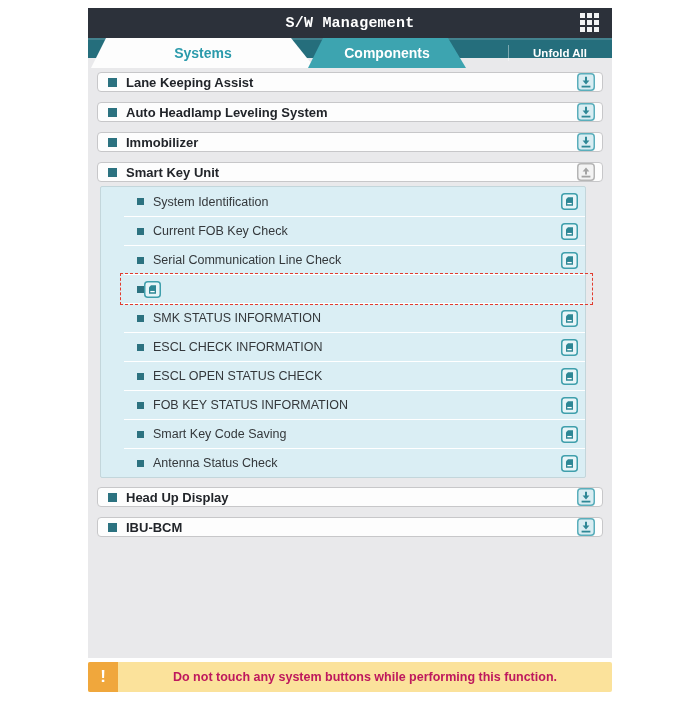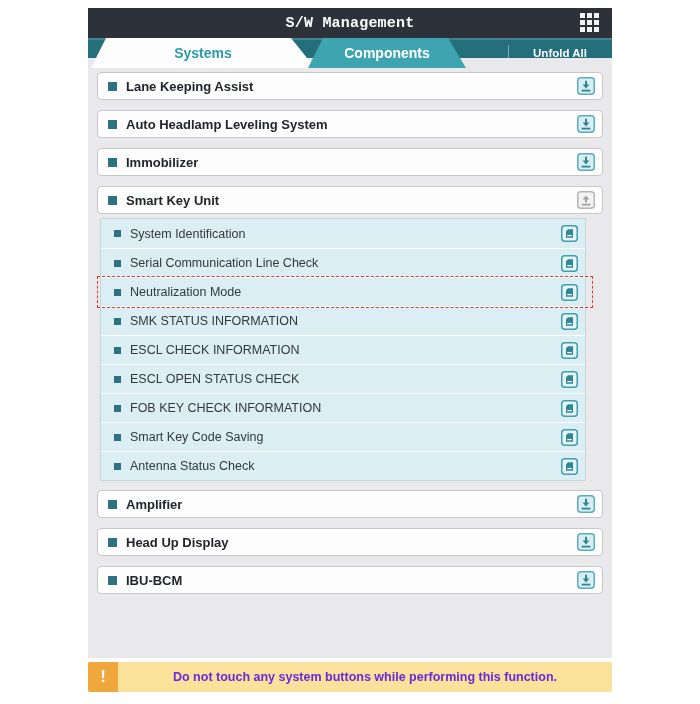--- a/index.html
+++ b/index.html
@@ -47,34 +47,34 @@
     position:absolute;right:0;top:0;width:104px;height:30px;color:#fff;
     font-size:11.5px;font-weight:bold;display:flex;align-items:center;justify-content:center;
     cursor:pointer;
   }
   
   .content{
     height:600px;background:var(--content-bg,#e9e9eb);overflow:hidden;
     padding:14px 9px 0 9px;box-sizing:border-box;
   }
   .main-row{
-    height:28px;box-sizing:border-box;background:#fdfdfd;border:1px solid #c7c7c9;
+    height:20px;box-sizing:border-box;background:#fdfdfd;border:1px solid #c7c7c9;
     border-radius:4px;display:flex;align-items:center;padding:0 7px 0 10px;
     margin:0 0 10px 0;cursor:pointer;
   }
   .main-row.has-children{margin-bottom:4px;}
   .bullet{width:9px;height:9px;background:var(--bullet,#2c7280);flex:0 0 auto;}
   .main-row .row-label{
     flex:1;margin-left:9px;font-size:13px;font-weight:bold;color:#22252a;
     white-space:nowrap;overflow:hidden;
   }
   .row-action{display:flex;align-items:center;flex:0 0 auto;cursor:pointer;}
   .function-list{
     margin:0 17px 9px 3px;background:var(--sub-bg,#daeef4);
-    border:1px solid #c3d6db;border-radius:2px;
+    border:1px solid #c3d6db;border-radius:2px;padding-left:23px;
   }
   .function-row{
     height:29px;box-sizing:border-box;display:flex;align-items:center;
     padding:0 7px 0 13px;position:relative;cursor:pointer;
   }
   .function-row + .function-row{border-top:1px solid #ffffff;}
   .function-row .bullet{width:7px;height:7px;}
   .function-row .fn-label{
     flex:1;margin-left:9px;font-size:12.5px;color:#34383b;white-space:nowrap;
   }
@@ -87,21 +87,21 @@
     margin-top:4px;height:30px;background:var(--warning-bg,#fbe29b);
     display:flex;align-items:stretch;border-radius:2px;overflow:hidden;
   }
   .warning-icon{
     width:30px;background:var(--warning-icon-bg,#f0a73c);color:#fff;
     font-weight:bold;font-size:17px;display:flex;align-items:center;justify-content:center;
     flex:0 0 auto;
   }
   .warning-message{
     flex:1;display:flex;align-items:center;justify-content:center;
-    font-size:12.5px;font-weight:bold;color:#6d28d9;
+    font-size:12.5px;font-weight:bold;color:#be185d;
   }
 </style>
 </head>
 <body>
 
 <div class="app">
 
   <div class="title-bar">
     <div class="page-title">S/W Management</div>
     <div class="grid-icon">
@@ -189,33 +189,44 @@
       <svg width="17" height="17" viewBox="0 0 17 17">
         <rect x="0.75" y="0.75" width="15.5" height="15.5" rx="3" fill="#e8f5f8" stroke="#3f9fac" stroke-width="1.5"></rect>
         <path d="M5 6.2 L7 4.2 H12 V12.8 H5 Z" fill="#2e8795"></path>
         <path d="M6.3 10.6 H10.7" stroke="#ffffff" stroke-width="1.3"></path>
       </svg>
     </span>
 
   </div>
         <div class="function-row">
     <span class="bullet"></span>
+    <span class="fn-label">Current FOB Key Check</span>
+    <span class="row-action">
+      <svg width="17" height="17" viewBox="0 0 17 17">
+        <rect x="0.75" y="0.75" width="15.5" height="15.5" rx="3" fill="#e8f5f8" stroke="#3f9fac" stroke-width="1.5"></rect>
+        <path d="M5 6.2 L7 4.2 H12 V12.8 H5 Z" fill="#2e8795"></path>
+        <path d="M6.3 10.6 H10.7" stroke="#ffffff" stroke-width="1.3"></path>
+      </svg>
+    </span>
+
+  </div>
+        <div class="function-row">
+    <span class="bullet"></span>
     <span class="fn-label">Serial Communication Line Check</span>
     <span class="row-action">
       <svg width="17" height="17" viewBox="0 0 17 17">
         <rect x="0.75" y="0.75" width="15.5" height="15.5" rx="3" fill="#e8f5f8" stroke="#3f9fac" stroke-width="1.5"></rect>
         <path d="M5 6.2 L7 4.2 H12 V12.8 H5 Z" fill="#2e8795"></path>
         <path d="M6.3 10.6 H10.7" stroke="#ffffff" stroke-width="1.3"></path>
       </svg>
     </span>
 
   </div>
         <div class="function-row">
     <span class="bullet"></span>
-    <span class="fn-label">Neutralization Mode</span>
     <span class="row-action">
       <svg width="17" height="17" viewBox="0 0 17 17">
         <rect x="0.75" y="0.75" width="15.5" height="15.5" rx="3" fill="#e8f5f8" stroke="#3f9fac" stroke-width="1.5"></rect>
         <path d="M5 6.2 L7 4.2 H12 V12.8 H5 Z" fill="#2e8795"></path>
         <path d="M6.3 10.6 H10.7" stroke="#ffffff" stroke-width="1.3"></path>
       </svg>
     </span>
     <span class="highlight-outline"></span>
   </div>
         <div class="function-row">
@@ -249,21 +260,21 @@
       <svg width="17" height="17" viewBox="0 0 17 17">
         <rect x="0.75" y="0.75" width="15.5" height="15.5" rx="3" fill="#e8f5f8" stroke="#3f9fac" stroke-width="1.5"></rect>
         <path d="M5 6.2 L7 4.2 H12 V12.8 H5 Z" fill="#2e8795"></path>
         <path d="M6.3 10.6 H10.7" stroke="#ffffff" stroke-width="1.3"></path>
       </svg>
     </span>
 
   </div>
         <div class="function-row">
     <span class="bullet"></span>
-    <span class="fn-label">FOB KEY CHECK INFORMATION</span>
+    <span class="fn-label">FOB KEY STATUS INFORMATION</span>
     <span class="row-action">
       <svg width="17" height="17" viewBox="0 0 17 17">
         <rect x="0.75" y="0.75" width="15.5" height="15.5" rx="3" fill="#e8f5f8" stroke="#3f9fac" stroke-width="1.5"></rect>
         <path d="M5 6.2 L7 4.2 H12 V12.8 H5 Z" fill="#2e8795"></path>
         <path d="M6.3 10.6 H10.7" stroke="#ffffff" stroke-width="1.3"></path>
       </svg>
     </span>
 
   </div>
         <div class="function-row">
@@ -284,34 +295,20 @@
     <span class="row-action">
       <svg width="17" height="17" viewBox="0 0 17 17">
         <rect x="0.75" y="0.75" width="15.5" height="15.5" rx="3" fill="#e8f5f8" stroke="#3f9fac" stroke-width="1.5"></rect>
         <path d="M5 6.2 L7 4.2 H12 V12.8 H5 Z" fill="#2e8795"></path>
         <path d="M6.3 10.6 H10.7" stroke="#ffffff" stroke-width="1.3"></path>
       </svg>
     </span>
 
   </div>
       </div>
-      <div class="main-row">
-    <span class="bullet"></span>
-    <span class="row-label">Amplifier</span>
-    <span class="row-action">
-          <span style="display:flex;">
-    <svg width="18" height="18" viewBox="0 0 18 18">
-      <rect x="0.75" y="0.75" width="16.5" height="16.5" rx="3.2" fill="#d9edf2" stroke="#5aaebb" stroke-width="1.5"></rect>
-      <path d="M9 3.8 V8.2" stroke="#2e8795" stroke-width="2"></path>
-      <path d="M5.6 7.6 L12.4 7.6 L9 11.4 Z" fill="#2e8795"></path>
-      <path d="M4.6 13.6 H13.4" stroke="#2e8795" stroke-width="1.8"></path>
-    </svg>
-  </span>
-        </span>
-  </div>
       <div class="main-row">
     <span class="bullet"></span>
     <span class="row-label">Head Up Display</span>
     <span class="row-action">
           <span style="display:flex;">
     <svg width="18" height="18" viewBox="0 0 18 18">
       <rect x="0.75" y="0.75" width="16.5" height="16.5" rx="3.2" fill="#d9edf2" stroke="#5aaebb" stroke-width="1.5"></rect>
       <path d="M9 3.8 V8.2" stroke="#2e8795" stroke-width="2"></path>
       <path d="M5.6 7.6 L12.4 7.6 L9 11.4 Z" fill="#2e8795"></path>
       <path d="M4.6 13.6 H13.4" stroke="#2e8795" stroke-width="1.8"></path>

